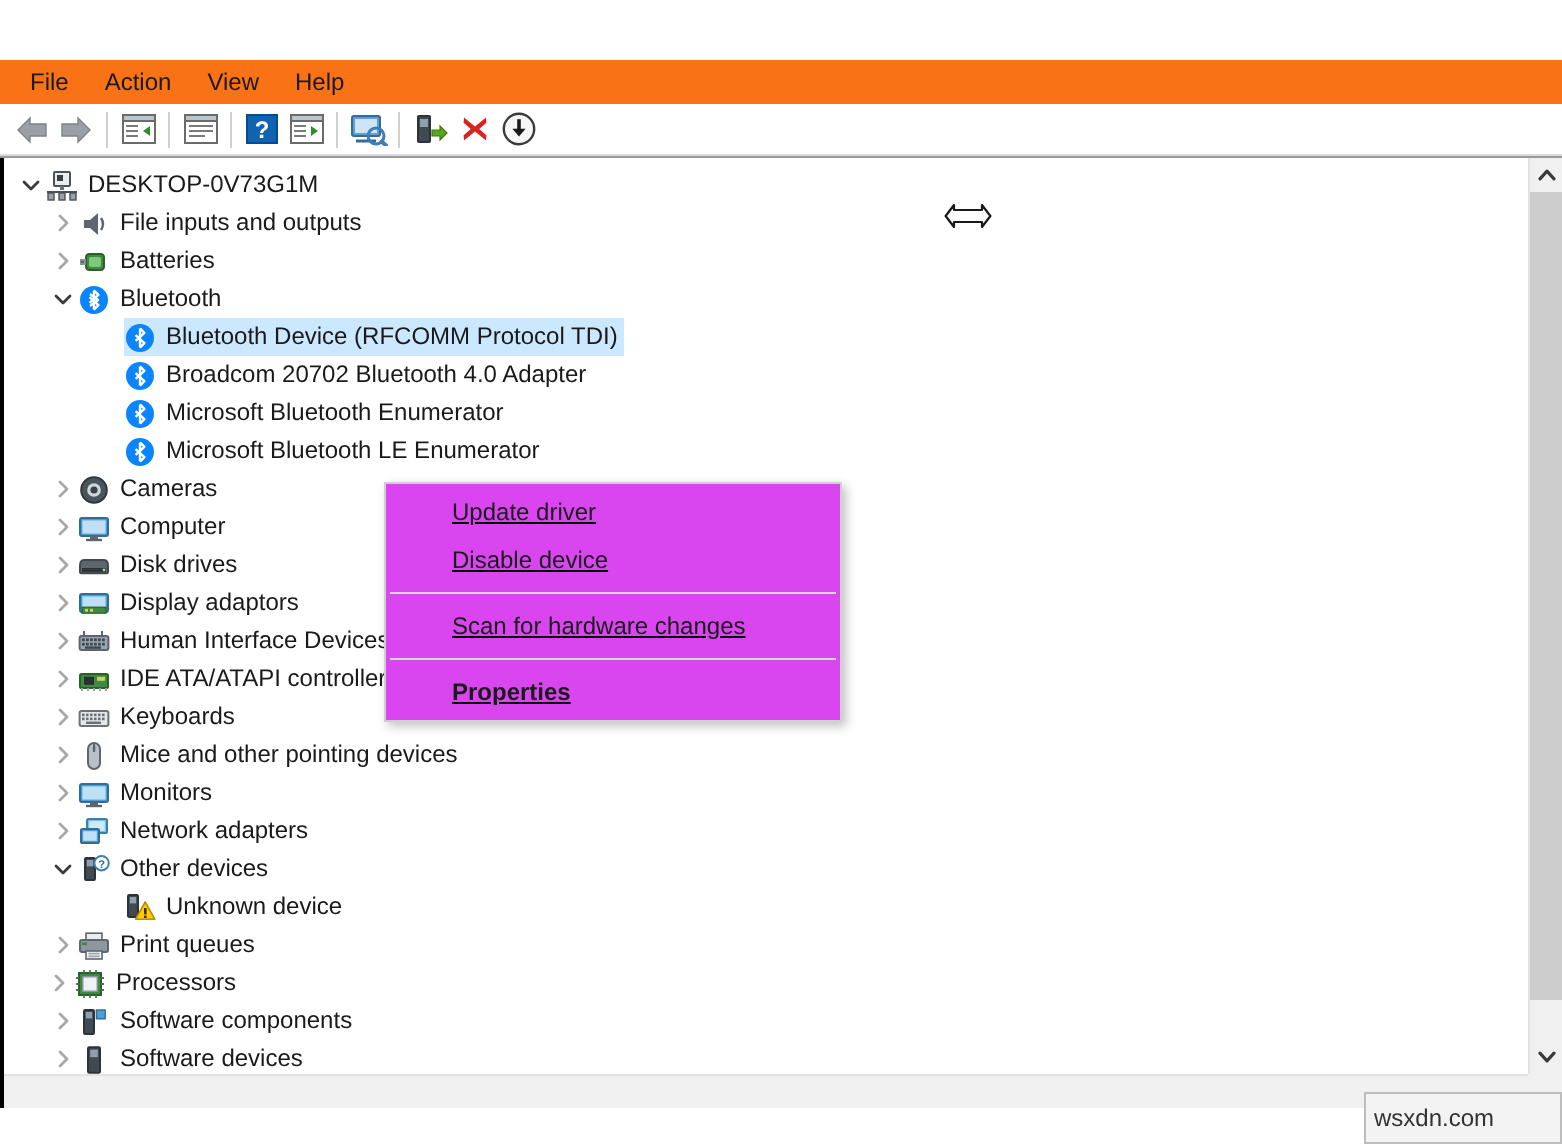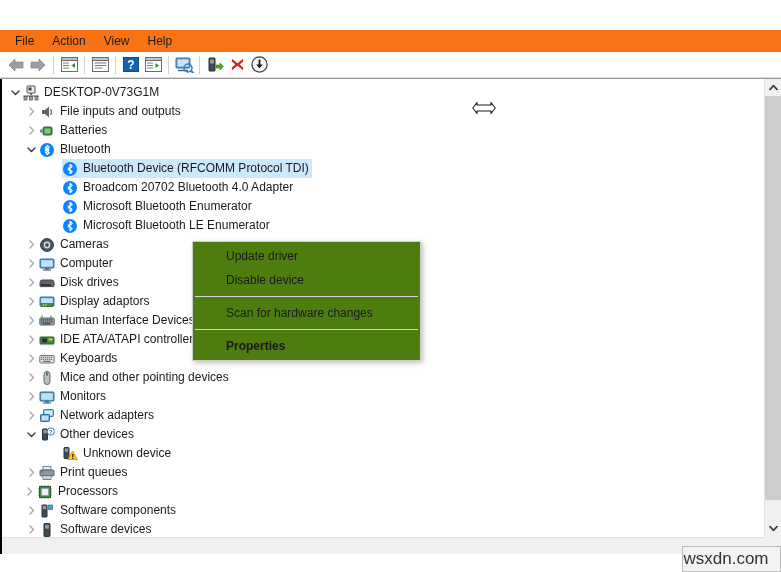--- a/index.html
+++ b/index.html
@@ -110,42 +110,42 @@
   }
   .hscroll{
     position:absolute;left:0;right:0;bottom:0;height:17px;background:#f0f0f0;
     border-top:1px solid #e2e2e2;box-sizing:border-box;
   }
   .corner{position:absolute;right:0;bottom:0;width:17px;height:17px;background:#f0f0f0;}
 
   
   .ctxmenu{
     position:absolute;left:190px;top:162px;width:229px;
-    background:#4d7c0f;border:1px solid #cfcfcf;
+    background:#d946ef;border:1px solid #cfcfcf;
     box-shadow:2px 2px 5px rgba(0,0,0,.25);
-    padding:2px 0;box-sizing:border-box;z-index:50;
+    padding:2px 0;box-sizing:border-box;z-index:50;text-decoration:underline;
   }
   .ctxitem{
     height:24px;display:flex;align-items:center;padding-left:33px;
     font-size:12px;color:#1a1a1a;box-sizing:border-box;
   }
   .ctxitem.bold{font-weight:bold;}
   .ctxsep{height:1px;background:#d6d6d6;margin:4px 2px;}
 
   
   .cursor{position:absolute;left:472px;top:101px;width:24px;height:14px;z-index:60;}
   .wm-box{
     position:absolute;right:0;bottom:0;width:99px;height:26px;
     background:#f3f3f3;border:1px solid #bdbdbd;z-index:65;
     box-sizing:border-box;
   }
   .wm-text{
-    position:absolute;right:8px;bottom:0;width:94px;height:26px;
+    position:absolute;right:17px;bottom:0;width:94px;height:26px;
     display:flex;align-items:center;justify-content:center;
-    font-size:17px;color:#333;z-index:66;
+    font-size:12px;color:#333;z-index:66;
   }
 </style>
 </head>
 <body>
 
 <div class="app">
 
 
   <div class="menubar">
     <div class="menu-item">File</div>

